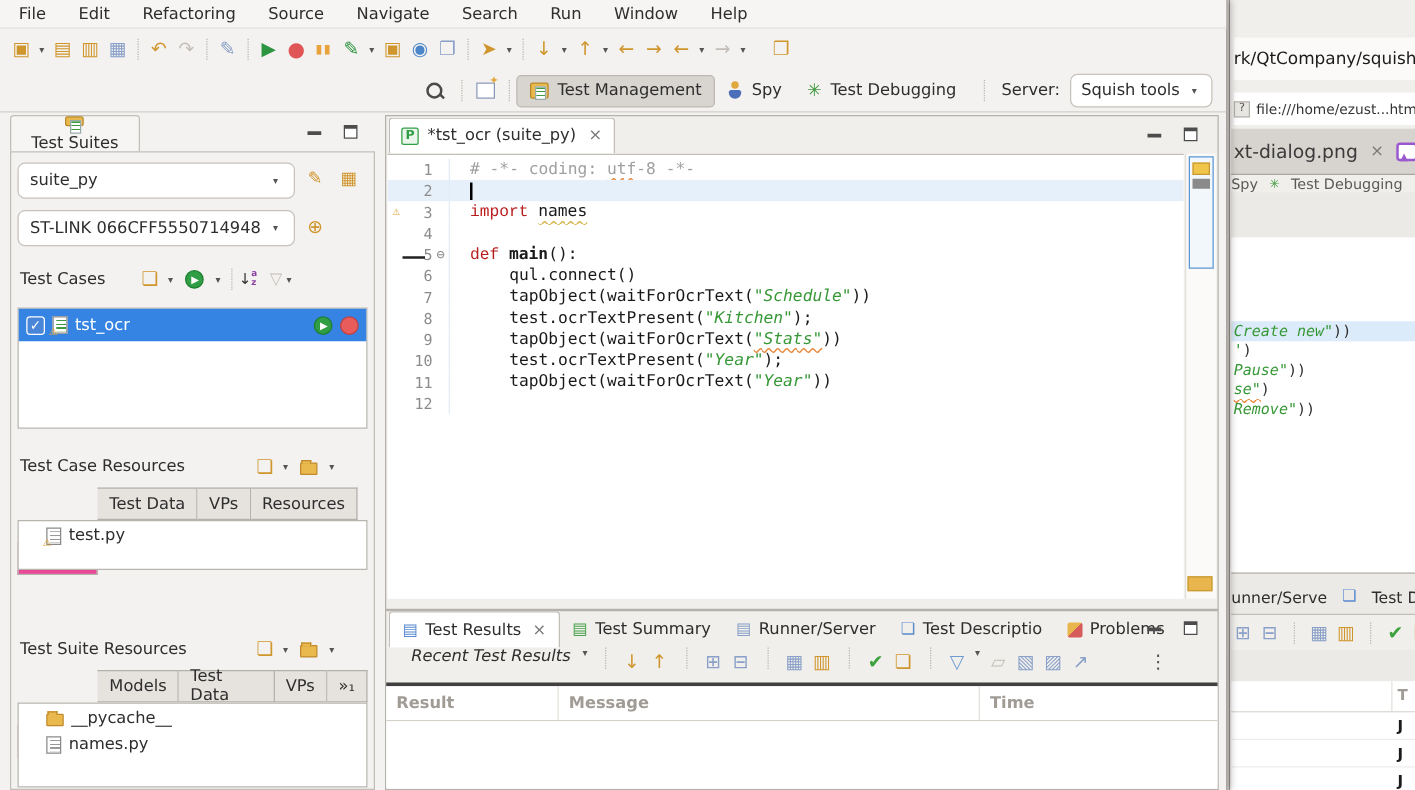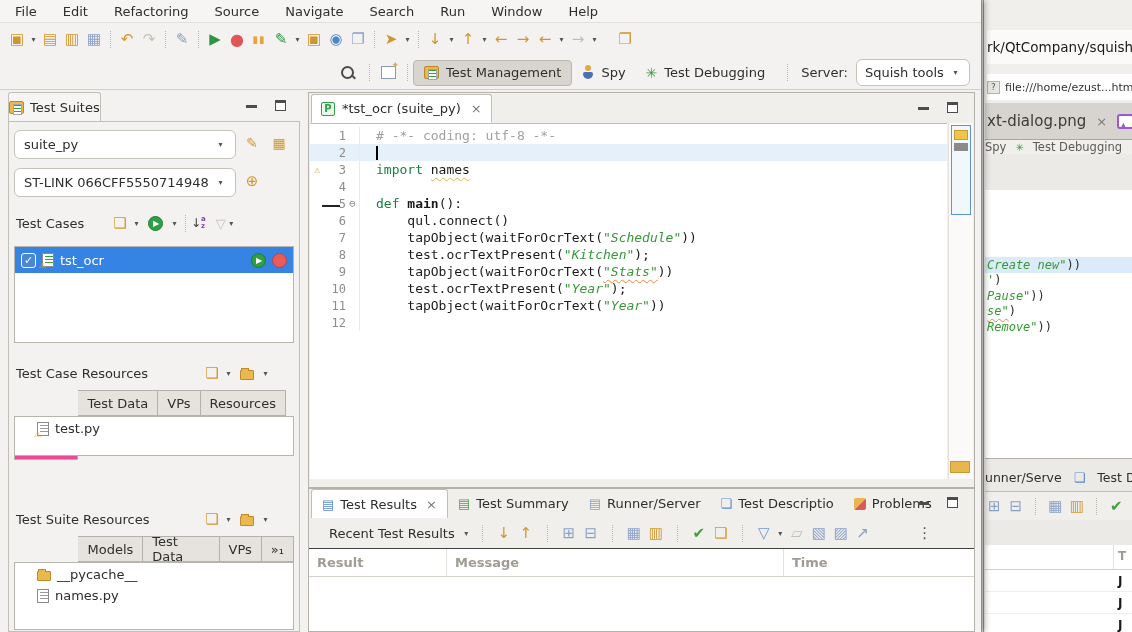--- a/index.html
+++ b/index.html
@@ -32,22 +32,22 @@
       background-image:repeating-linear-gradient(#3f9b3f 0 1px, transparent 1px 3px); border:1px solid #9aa; }
   .spy-ic { position:relative; width:12px; height:15px; }
   .spy-ic::before { content:""; position:absolute; left:3px; top:0; width:6px; height:6px; border-radius:50%; background:#e0a93e; }
   .spy-ic::after { content:""; position:absolute; left:1px; top:7px; width:10px; height:7px; background:#4a6fb8; border-radius:2px 2px 5px 5px; }
   .dbg-ic { color:#3f9b3f; font-size:14px; }
   .server-box { display:flex; align-items:center; justify-content:space-between; width:114px; height:27px; background:#fff; border:1px solid #c6c2bc; border-radius:6px; padding:0 8px; margin-left:8px; }
 
   
   .sidebar { position:absolute; left:8px; top:92px; width:292px; bottom:0; }
   .vtabbar { position:absolute; left:0; top:0; right:0; height:30px; }
-  .vtab { position:absolute; left:0; top:0; height:30px; display:flex; align-items:center; gap:6px; padding:0 0;
-      background:#f6f5f3; border:1px solid #c2bfb9; border-bottom:none; border-radius:3px 3px 0 0; }
+  .vtab { position:absolute; left:0; top:0; height:30px; display:flex; align-items:center; gap:6px; padding:0 16px;
+      background:#f6f5f3; border:1px solid #c2bfb9; border-bottom:none; border-radius:3px 3px 0 0;flex-direction:column; }
   .minmax { position:absolute; top:8px; display:flex; gap:18px; }
   .btn-min { width:11px; height:3px; background:#4c4c4c; margin-top:5px; }
   .btn-max { width:11px; height:11px; border:1px solid #4c4c4c; border-top:3px solid #4c4c4c; background:#fff; }
   .sb-body { position:absolute; left:0; top:29px; right:0; bottom:0; border:1px solid #c2bfb9; background:#f4f2f0; }
 
   .combo { position:absolute; left:5px; width:222px; height:29px; background:#fff; border:1px solid #c6c2bc; border-radius:6px;
       display:flex; align-items:center; justify-content:space-between; padding:0 9px; white-space:nowrap; overflow:hidden; }
   .combo span.val { overflow:hidden; text-overflow:clip; }
   .side-ic { position:absolute; width:20px; height:20px; display:flex; align-items:center; justify-content:center; font-size:14px; }
 
@@ -85,41 +85,41 @@
       display:flex; align-items:center; justify-content:center; border-radius:2px; }
   .closex { color:#777; font-size:13px; margin-left:3px; }
   .ed-body { position:absolute; left:1px; right:27px; top:30px; bottom:8px; background:#fff; border-top:1px solid #c2bfb9; padding-top:3px; overflow:hidden;
       font-family:"DejaVu Sans Mono",monospace; font-size:13px; position:absolute; }
   .cl { display:flex; height:17px; align-items:center; position:relative; }
   .cl.cur { background:#e6f0fa; }
   .annot { width:14px; flex:none; font-size:10px; color:#e0a93e; text-align:center; }
   .lnum { width:22px; flex:none; text-align:right; color:#8c8c8c; font-size:12px; }
   .fold { width:13px; flex:none; font-size:11px; color:#888; text-align:center; }
   .code { white-space:pre; color:#1a1a1a; border-left:1px solid #e2ecf5; padding-left:16px; height:17px; display:flex; align-items:center; }
-  .kw { color:#15803d; } .bold { font-weight:bold; }
+  .kw { color:#b91c1c;font-family:Liberation Mono, monospace; } .bold { font-weight:bold; }
   .str { color:#379837; font-style:italic; }
   .cmt { color:#a0a0a0; }
   .sqo { text-decoration:underline wavy #e8883d 1px; text-underline-offset:3px; }
   .sqy { text-decoration:underline wavy #d8b44a 1px; text-underline-offset:3px; }
   .caret { display:inline-block; width:1.5px; height:14px; background:#000; }
   .fold-end { position:absolute; left:12px; top:81px; width:18px; height:2px; background:#222; }
   .ed-scroll { position:absolute; right:1px; top:30px; width:25px; bottom:8px; background:#fbfaf8; border-left:1px solid #e4e1dc; }
   .thumb { position:absolute; left:2px; top:2px; width:20px; height:90px; border:1px solid #5a96d5; background:#f2f7fc; }
   .mk-y { position:absolute; left:2px; top:4px; width:14px; height:10px; background:#f0c54a; border:1px solid #c79a35; }
   .mk-g { position:absolute; left:2px; top:17px; width:14px; height:8px; background:#8a8a8a; }
   .mk-bottom { position:absolute; left:1px; top:338px; width:20px; height:12px; background:#e8b64c; border:1px solid #c79a35; }
 
   
   .bottom { position:absolute; left:308px; top:488px; width:667px; height:144px; border:1px solid #b5b2ac; background:#f1efec; }
   .bot-tabs { position:absolute; left:0; top:0; right:0; height:29px; display:flex; align-items:center; }
   .btab { display:flex; align-items:center; gap:6px; height:29px; padding:0 10px; color:#2e2e2e; }
   .btab.active { background:#fff; border:1px solid #c2bfb9; border-bottom:none; border-radius:3px 3px 0 0; }
   .tab-ic { font-size:13px; }
   .prob-ic { width:12px; height:12px; background:linear-gradient(135deg,#e8b64c 50%,#d65b5b 50%); border-radius:2px; }
-  .bot-toolbar { position:absolute; left:0; top:29px; right:0; height:31px; display:flex; align-items:center; padding-left:20px; border-bottom:1px solid #404040; }
+  .bot-toolbar { position:absolute; left:0; top:29px; right:0; height:31px; display:flex; align-items:flex-start; padding-left:20px; border-bottom:3px solid #404040;font-style:italic; }
   .bot-table-head { position:absolute; left:0; top:60px; right:0; height:28px; background:#fff; border-bottom:1px solid #d5d2cc; display:flex; align-items:center;
       color:#a09c95; font-weight:bold; }
   .bot-table-head .c1 { width:138px; padding-left:8px; border-right:1px solid #e4e1dc; height:100%; display:flex; align-items:center; }
   .bot-table-head .c2 { width:337px; padding-left:8px; border-right:1px solid #e4e1dc; height:100%; display:flex; align-items:center;text-align:center; }
   .bot-table-head .c3 { padding-left:8px; }
   .bot-table-body { position:absolute; left:0; top:88px; right:0; bottom:0; background:#fff; }
 
   
   .bw { position:absolute; left:983px; top:0; width:149px; height:632px; background:#f1efec; border-left:1px solid #9a968f; overflow:hidden; }
   .bw-title { position:absolute; left:3px; top:30px; width:160px; height:34px; background:#fbfaf9; display:flex; align-items:center; font-size:13.5px; color:#1a1a1a; white-space:nowrap; }

